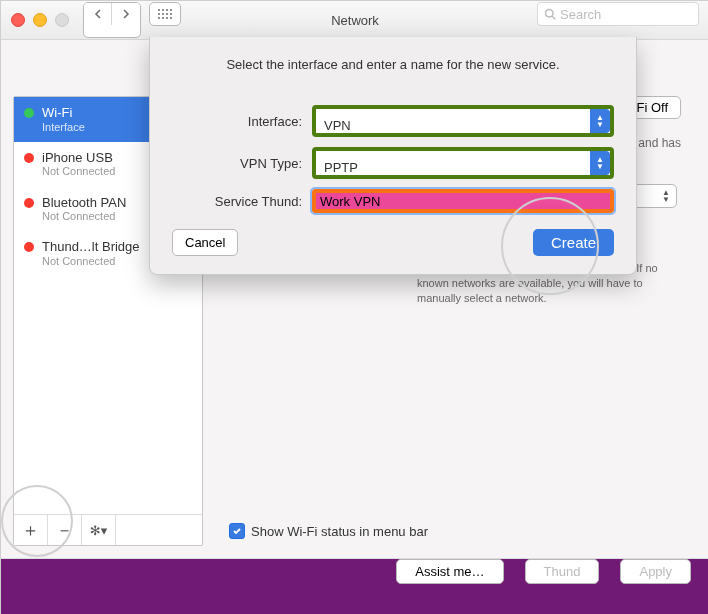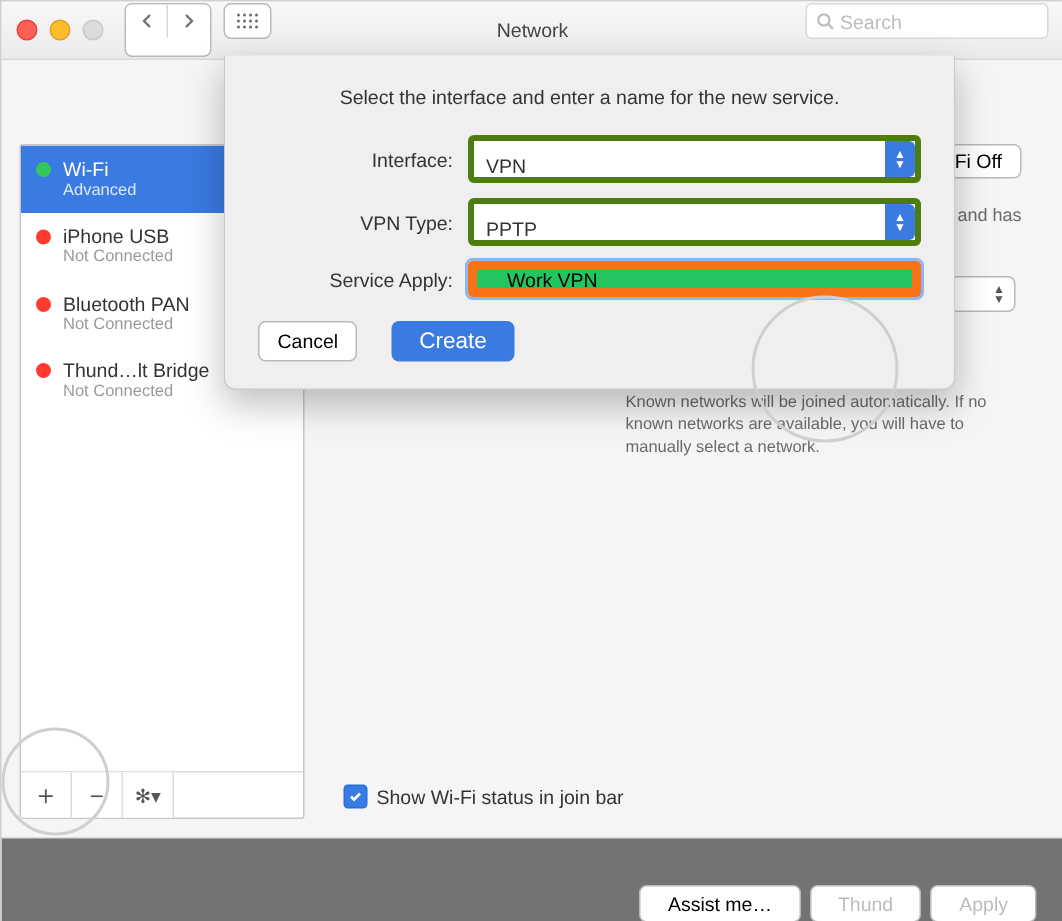--- a/index.html
+++ b/index.html
@@ -42,34 +42,34 @@
 .net-dd .arrows{display:flex;flex-direction:column;font-size:8px;color:#555;line-height:7px}
 .ask-row{position:absolute;right:20px;top:145px;width:260px}
 .ask-row label{display:flex;align-items:center;gap:6px;font-size:13px;color:#333}
 .ask-row .help-text{font-size:11px;color:#6a696b;margin-top:4px;line-height:1.35}
 .checkbox-blue{width:14px;height:14px;border:1px solid #1f6fe0;border-radius:3px;background:#3a7be1;display:inline-flex;align-items:center;justify-content:center}
 .checkbox-empty{width:14px;height:14px;border:1px solid #b9b8ba;border-radius:3px;background:#fff;display:inline-block}
 .bottom-bar{position:absolute;left:228px;right:16px;bottom:76px;display:flex;align-items:center;justify-content:space-between}
 .bottom-bar .left{display:flex;align-items:center;gap:6px;font-size:13px;color:#333}
 .bottom-bar .right{display:flex;align-items:center;gap:6px}
 .help-circle{width:20px;height:20px;border-radius:50%;border:1px solid #b9b8ba;background:#fff;color:#3a7be1;display:inline-flex;align-items:center;justify-content:center;font-size:13px;cursor:pointer}
-.action-strip{position:absolute;left:0;right:0;bottom:0;height:56px;border-top:1px solid #dcdbdd;background:#737373;display:flex;align-items:flex-end;justify-content:flex-end;padding:0 18px;gap:6px}
+.action-strip{position:absolute;left:0;right:0;bottom:0;height:56px;border-top:1px solid #dcdbdd;background:#701a75;display:flex;align-items:flex-start;justify-content:flex-end;padding:0 18px;gap:21px}
 .action-strip button{padding:4px 18px}
 .action-strip .disabled{color:#bdbcbe}
 
 .sheet{position:absolute;left:148px;top:36px;width:442px;background:#f0eeef;border:1px solid #cbcacb;border-top:none;border-radius:0 0 8px 8px;padding:20px 22px 18px 22px;box-shadow:0 10px 24px rgba(0,0,0,.25);z-index:5}
-.sheet .prompt{text-align:center;font-size:13px;margin-bottom:18px}
+.sheet .prompt{text-align:center;font-size:13px;margin-bottom:33px}
 .form-row{display:flex;align-items:center;margin-bottom:10px}
 .form-row .flabel{width:130px;text-align:right;padding-right:10px;font-size:13px}
 .form-row .fcontrol{flex:1}
 .select-ctl{position:relative;height:24px;border:4px solid #4d7c0f;border-radius:4px;background:#fff;display:flex;align-items:flex-end;padding:0 8px;font-size:13px}
 .select-ctl .end{position:absolute;right:0;top:0;bottom:0;width:20px;background:#3a7be1;border-radius:0 4px 4px 0;display:flex;flex-direction:column;align-items:center;justify-content:center;color:#fff}
 .select-ctl .end span{font-size:8px;line-height:7px}
-.text-input{width:100%;height:24px;border:6px solid #f97316;border-radius:3px;background:#22c55e;padding:0 20px;font-size:13px;box-sizing:border-box;outline:2px solid #8bb8f5;outline-offset:0}
-.sheet-actions{display:flex;justify-content:flex-start;gap:23px;margin-top:16px}
+.text-input{width:100%;height:24px;border:4px solid #f97316;border-radius:3px;background:#ec4899;padding:0 4px;font-size:13px;box-sizing:border-box;outline:2px solid #8bb8f5;outline-offset:0}
+.sheet-actions{display:flex;justify-content:space-between;gap:23px;margin-top:16px}
 .btn-default{background:#3a7be1;color:#fff;border:none;border-radius:5px;padding:5px 18px;font-size:15px;cursor:pointer}
 
 .circle-hl{position:absolute;border:2px solid #cfced0;border-radius:50%;pointer-events:none;z-index:10;background:radial-gradient(circle,rgba(255,255,255,0) 60%,rgba(255,255,255,.15) 100%)}
 .hl-create{left:500px;top:196px;width:94px;height:94px}
 .hl-plus{left:0px;top:484px;width:68px;height:68px}
 </style>
 </head>
 <body>
 
 <div class="window">
@@ -119,21 +119,21 @@
   </div>
 
   <div class="body">
 
     <div class="sidebar">
       <div class="svc-list">
         <div class="svc sel">
           <div class="sdot green"></div>
           <div class="info">
             <div class="lbl">Wi-Fi</div>
-            <div class="sub">Advanced</div>
+            <div class="sub">Interface</div>
           </div>
         </div>
         <div class="svc">
           <div class="sdot red"></div>
           <div class="info">
             <div class="lbl">iPhone USB</div>
             <div class="sub">Not Connected</div>
           </div>
         </div>
         <div class="svc">
@@ -182,21 +182,21 @@
     </div>
   </div>
 
   <div class="bottom-bar">
     <div class="left">
       <span class="checkbox-blue">
           <svg width="10" height="10" viewBox="0 0 10 10">
             <path d="M2 5 L4 7 L8 3" fill="none" stroke="#fff" stroke-width="1.8"></path>
           </svg>
         </span>
-      <span>Show Wi-Fi status in join bar</span>
+      <span>Show Wi-Fi status in menu bar</span>
     </div>
   </div>
 
   <div class="action-strip">
     <button class="btn-system">Assist me…</button>
     <button class="btn-system disabled">Thund</button>
     <button class="btn-system disabled">Apply</button>
   </div>
 
   <div class="sheet">
@@ -222,21 +222,21 @@
           <span>PPTP</span>
           <div class="end">
               <span>▲</span>
               <span>▼</span>
             </div>
         </div>
       </div>
     </div>
 
     <div class="form-row">
-      <div class="flabel">Service Apply:</div>
+      <div class="flabel">Service Thund:</div>
       <div class="fcontrol">
         <input class="text-input" value="Work VPN" style="">
       </div>
     </div>
 
     <div class="sheet-actions">
       <button class="btn-system">Cancel</button>
       <button class="btn-default">Create</button>
     </div>
   </div>

